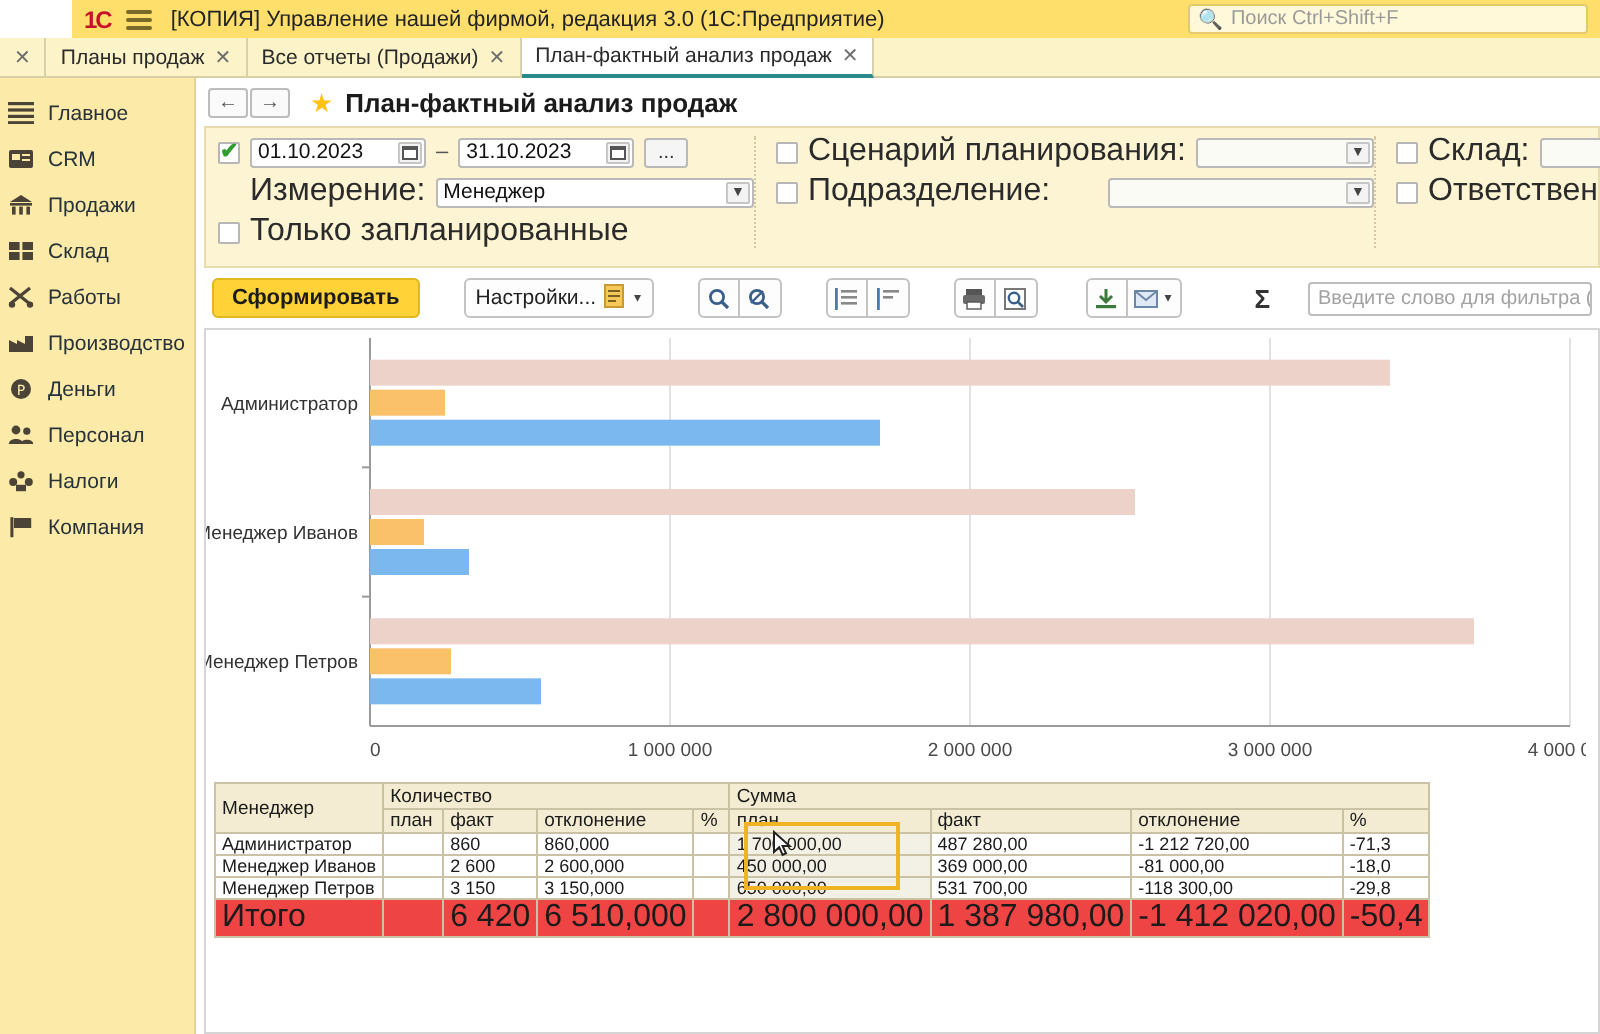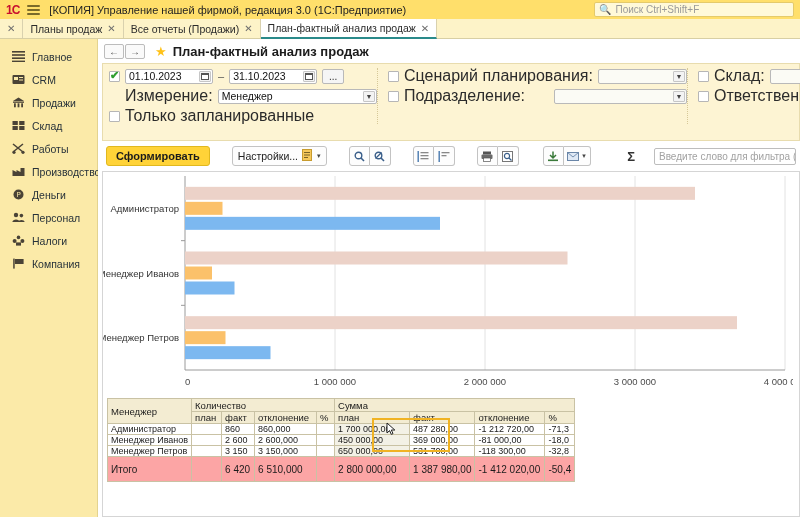--- a/index.html
+++ b/index.html
@@ -13,20 +13,21 @@
     overflow: hidden;
   }
 
   
   .titlebar {
     height: 19px;
     background: #ffdf6b;
     display: flex; align-items: center;
     padding: 4px 4px;
     position: relative;
+    margin-left: 36px;
   }
   .logo-1c {
     font-weight: bold; font-size: 12px; color: #c8102e;
     letter-spacing: -1px; margin-right: 8px; padding-left: 2px;
   }
   .hamburger { width: 13px; margin-right: 9px; cursor: pointer; }
   .hamburger span { display:block; height:2px; background:#7a6a2a; margin:2px 0; border-radius:1px; }
   .app-title { font-size: 11px; color: #232323; white-space: nowrap; }
   .search-box {
     position:absolute; right: 6px; top: 2px;
@@ -60,21 +61,21 @@
   .workspace { display:flex; height: calc(517px - 39px); }
 
   
   .sidebar {
     width: 98px; background: #fbeaa8;
     padding-top: 6px; flex: 0 0 98px;
     border-right: 1px solid #e3d38f;
   }
   .nav-item {
     display:flex; align-items:center; gap:7px;
-    height: 23px; padding-left: 12px;
+    height: 23px; padding-left: 4px;
     font-size: 10.5px; color:#27323a; cursor:pointer;
   }
   .nav-ico { width: 13px; height: 13px; flex:0 0 13px; display:flex; align-items:center; justify-content:center; color:#4a4336; }
   .nav-ico svg { display:block; }
 
   
   .content { flex:1; background:#ffffff; display:flex; flex-direction:column; min-width:0; }
 
   .page-head {
     height: 22px; display:flex; align-items:center; gap:6px;
@@ -85,21 +86,21 @@
     border-radius:2px; font-size:10px; color:#555; display:flex;
     align-items:center; justify-content:center; cursor:pointer;
   }
   .navbtn + .navbtn { margin-left:-1px; }
   .star { color:#ffc218; font-size:13px; margin-left:4px; }
   .page-title { font-size:13px; font-weight:bold; color:#1b1b1b; }
 
   
   .filters {
     background:#fdf4d3; border:1px solid #e8dcae;
-    margin: 2px 0 0 4px; padding: 4px 6px 16px 6px;
+    margin: 2px 0 0 4px; padding: 4px 6px 9px 6px;
     display:flex; gap:0; position:relative;
   }
   .fcol { display:flex; flex-direction:column; gap:4px; }
   .fcol.left { width: 268px; }
   .fcol.mid { width: 310px; padding-left: 10px; border-left:1px dotted #d6c898; }
   .fcol.right { flex:1; padding-left: 10px; border-left:1px dotted #d6c898; }
   .frow { display:flex; align-items:center; gap:5px; height:16px; }
   .cbx {
     width:11px; height:11px; border:1px solid #b6b6b6; background:#fff;
     border-radius:1px; flex:0 0 11px; position:relative; cursor:pointer;
@@ -177,21 +178,21 @@
   
   .tbl-wrap { padding: 4px 0 0 4px; }
   table.rep { border-collapse: collapse; font-size:9px; table-layout:fixed; }
   table.rep td, table.rep th {
     border:1px solid #c9c2a4; padding:0 3px; height:11px;
     font-weight:normal; text-align:left; color:#1b1b1b;
     overflow:hidden; white-space:nowrap;
   }
   table.rep th { background:#f3ecd2; font-size:9.5px; }
   tr.grp th { height:13px; }
-  tr.tot td { background:#fca5a5; font-size:10px; height:25px; }
+  tr.tot td { background:#ef4444; font-size:16px; height:14px; }
   td.num, th.num { text-align:right; }
   td.hl { background:#f3f1e6; }
   .hl-box {
     position:absolute; border:2px solid #f0b323; pointer-events:none;
   }
   .cursor-ico { position:absolute; width:11px; height:13px; }
 </style>
 </head>
 <body>
 
@@ -585,21 +586,21 @@
           </tr>
           <tr>
             <td>Менеджер Петров</td>
             <td class="num"></td>
             <td class="num">3 150</td>
             <td class="num">3 150,000</td>
             <td class="num"></td>
             <td class="num hl">650 000,00</td>
             <td class="num">531 700,00</td>
             <td class="num">-118 300,00</td>
-            <td class="num">-32,8</td>
+            <td class="num">-29,8</td>
           </tr>
           <tr class="tot">
             <td>Итого</td>
             <td class="num"></td>
             <td class="num">6 420</td>
             <td class="num">6 510,000</td>
             <td class="num"></td>
             <td class="num">2 800 000,00</td>
             <td class="num">1 387 980,00</td>
             <td class="num">-1 412 020,00</td>

